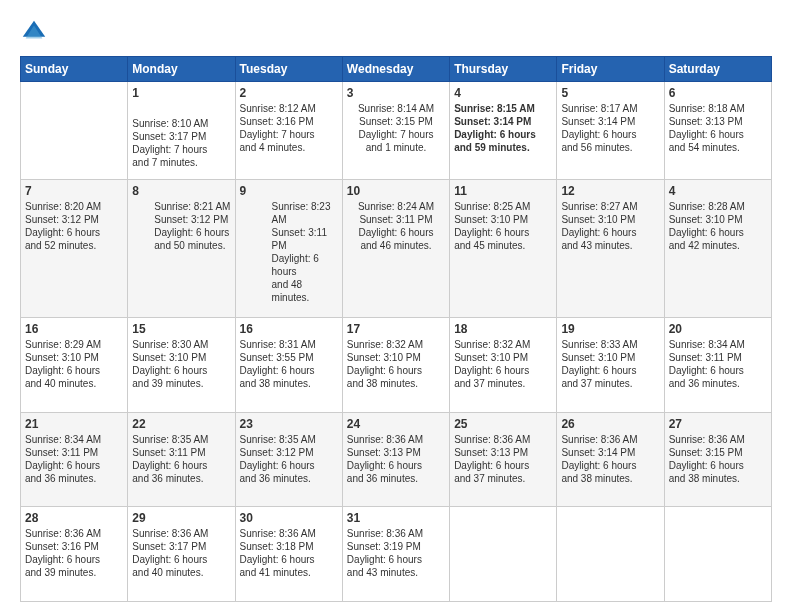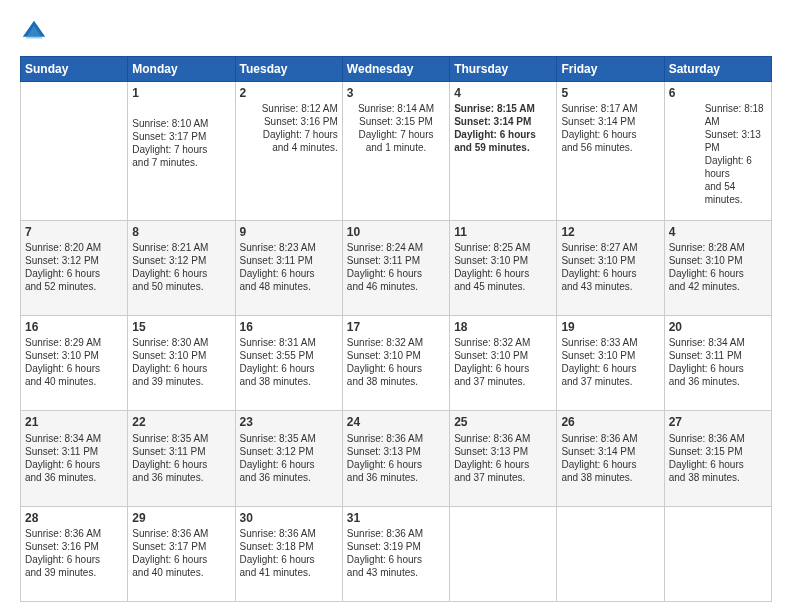--- a/index.html
+++ b/index.html
@@ -144,21 +144,21 @@
           <td class="empty"></td>
           <td>
             <span class="day-number">1</span>
             <div class="day-info" style="white-space: pre-line; margin-top: 16px;">Sunrise: 8:10 AM
 Sunset: 3:17 PM
 Daylight: 7 hours
 and 7 minutes.</div>
           </td>
           <td>
             <span class="day-number">2</span>
-            <div class="day-info" style="white-space: pre-line; text-align: right;">Sunrise: 8:12 AM
+            <div class="day-info" style="white-space: pre-line;">Sunrise: 8:12 AM
 Sunset: 3:16 PM
 Daylight: 7 hours
 and 4 minutes.</div>
           </td>
           <td>
             <span class="day-number">3</span>
             <div class="day-info" style="white-space: pre-line; text-align: center;">Sunrise: 8:14 AM
 Sunset: 3:15 PM
 Daylight: 7 hours
 and 1 minute.</div>
@@ -172,51 +172,51 @@
           </td>
           <td>
             <span class="day-number">5</span>
             <div class="day-info" style="white-space: pre-line;">Sunrise: 8:17 AM
 Sunset: 3:14 PM
 Daylight: 6 hours
 and 56 minutes.</div>
           </td>
           <td>
             <span class="day-number">6</span>
-            <div class="day-info" style="white-space: pre-line; margin-left: 36px;">Sunrise: 8:18 AM
+            <div class="day-info" style="white-space: pre-line;">Sunrise: 8:18 AM
 Sunset: 3:13 PM
 Daylight: 6 hours
 and 54 minutes.</div>
           </td>
         </tr>
         <tr>
           <td>
             <span class="day-number">7</span>
             <div class="day-info" style="white-space: pre-line;">Sunrise: 8:20 AM
 Sunset: 3:12 PM
 Daylight: 6 hours
 and 52 minutes.</div>
           </td>
           <td>
             <span class="day-number">8</span>
-            <div class="day-info" style="white-space: pre-line;">Sunrise: 8:21 AM
+            <div class="day-info" style="white-space: pre-line; margin-left: 22px;">Sunrise: 8:21 AM
 Sunset: 3:12 PM
 Daylight: 6 hours
 and 50 minutes.</div>
           </td>
           <td>
             <span class="day-number">9</span>
-            <div class="day-info" style="white-space: pre-line;">Sunrise: 8:23 AM
+            <div class="day-info" style="white-space: pre-line; margin-left: 32px;">Sunrise: 8:23 AM
 Sunset: 3:11 PM
 Daylight: 6 hours
 and 48 minutes.</div>
           </td>
           <td>
             <span class="day-number">10</span>
-            <div class="day-info" style="white-space: pre-line;">Sunrise: 8:24 AM
+            <div class="day-info" style="white-space: pre-line; text-align: center;">Sunrise: 8:24 AM
 Sunset: 3:11 PM
 Daylight: 6 hours
 and 46 minutes.</div>
           </td>
           <td>
             <span class="day-number">11</span>
             <div class="day-info" style="white-space: pre-line;">Sunrise: 8:25 AM
 Sunset: 3:10 PM
 Daylight: 6 hours
 and 45 minutes.</div>

